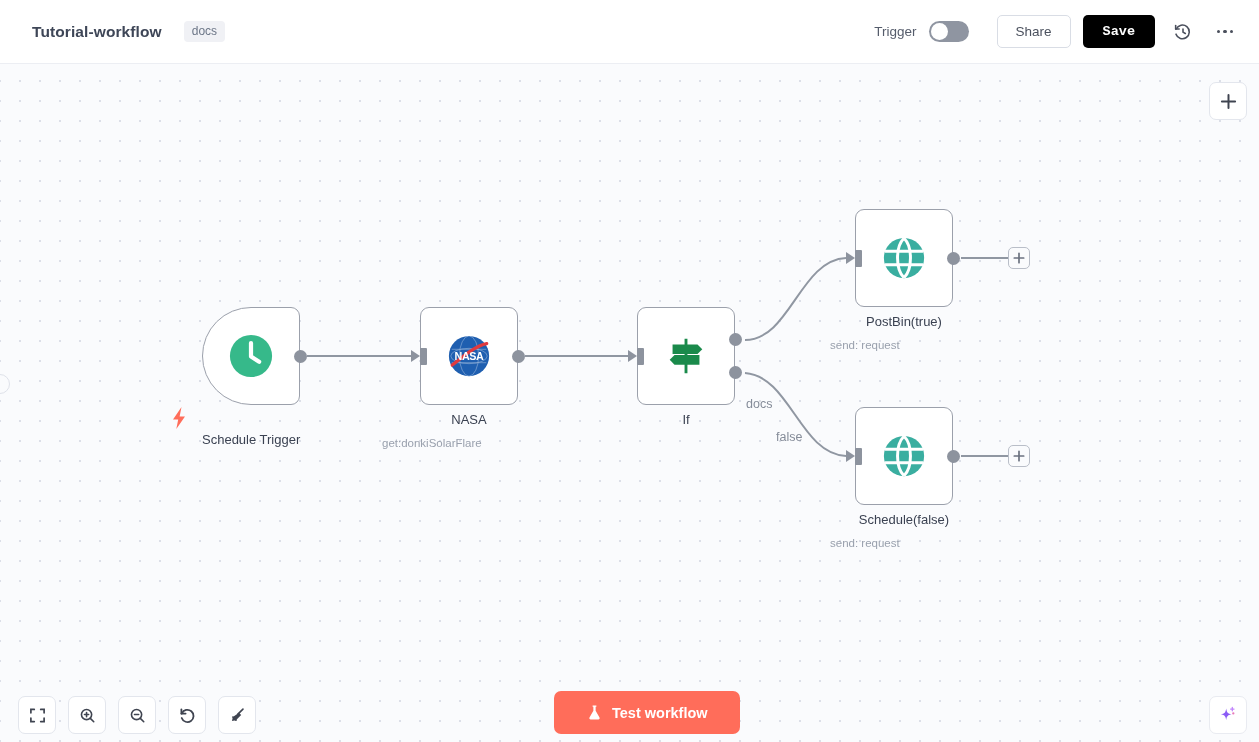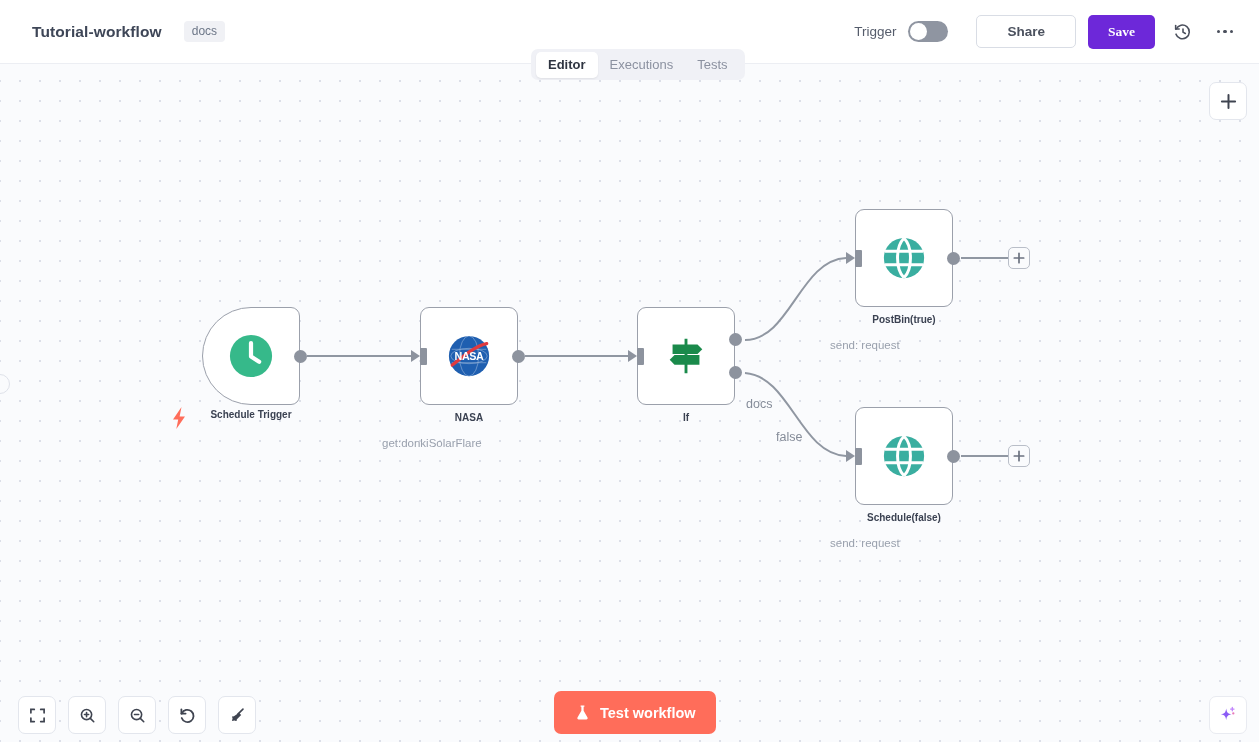--- a/index.html
+++ b/index.html
@@ -45,30 +45,30 @@
     background: #8f95a1; position: relative; cursor: pointer;
   }
   .toggle .knob {
     position: absolute; top: 2px; left: 2px;
     width: 17px; height: 17px; border-radius: 50%;
     background: #ffffff;
   }
   .btn-share {
     margin-left: 28px;
     border: 1px solid #d9dde5; background: #fff;
-    color: #4b515e; font-size: 13.5px; font-weight: 700;
-    border-radius: 5px; padding: 8px 30px; cursor: pointer;
+    color: #4b515e; font-size: 13.5px; font-weight: 400;
+    border-radius: 5px; padding: 8px 18px; cursor: pointer;
     font-family: "Liberation Sans", sans-serif;
   }
   .btn-save {
     margin-left: 12px;
-    border: none; background: #6d28d9; color: #ffffff;
+    border: none; background: #000000; color: #ffffff;
     font-size: 13.5px; font-weight: 600;
     border-radius: 5px; padding: 9px 20px; cursor: pointer;
-    font-family: Liberation Serif, serif;
+    font-family: Liberation Mono, monospace;
   }
   .icon-btn {
     margin-left: 14px; width: 28px; height: 28px;
     display: flex; align-items: center; justify-content: center;
     cursor: pointer; color: #4a4f5c;
   }
   .dots {
     margin-left: 14px; width: 28px; height: 28px;
     display: flex; align-items: center; justify-content: center;
     gap: 3px; cursor: pointer;
@@ -123,21 +123,21 @@
     cursor: pointer;
     z-index: 10;
   }
   .node.trigger {
     width: 98px;
     border-radius: 49px 9px 9px 49px;
   }
   .node-caption {
     position: absolute;
     text-align: center;
-    font-size: 10px; font-weight: 700; color: #3b4252;
+    font-size: 13px; font-weight: 400; color: #3b4252;
     white-space: nowrap;
     z-index: 11;
   }
   .node-sub {
     position: absolute;
     font-size: 11.5px; color: #99a0ad;
     white-space: nowrap;
     z-index: 11;
   }
 
@@ -190,21 +190,21 @@
     display: flex; align-items: center; justify-content: center;
     cursor: pointer; color: #3f4450;
   }
   .test-btn {
     position: absolute; left: 554px; bottom: 8px;
     height: 43px;
     background: #ff6d5a; color: #fff;
     border: none; border-radius: 7px;
     font-size: 14.5px; font-weight: 600;
     display: flex; align-items: center; gap: 9px;
-    padding: 0 20px; cursor: pointer; z-index: 30;
+    padding: 0 32px; cursor: pointer; z-index: 30;
     font-family: "Liberation Sans", sans-serif;
   }
   .ai-btn {
     position: absolute; right: 12px; bottom: 8px;
     width: 38px; height: 38px;
     background: #ffffff; border: 1px solid #e9ebf1;
     border-radius: 7px;
     display: flex; align-items: center; justify-content: center;
     cursor: pointer; z-index: 30;
   }
@@ -242,25 +242,20 @@
         </svg>
       </div>
       <div class="dots">
         <i></i>
           <i></i>
           <i></i>
       </div>
     </div>
   </div>
 
-  <div class="tabs">
-    <div class="tab active">Editor</div>
-    <div class="tab">Executions</div>
-    <div class="tab">Tests</div>
-  </div>
 
   <div class="canvas">
 
     <div class="edge-handle"></div>
 
     <svg class="wires">
 
       <path d="M307 292 L411 292" stroke="#9097a2" stroke-width="2" fill="none"></path>
 
       <path d="M525 292 L628 292" stroke="#9097a2" stroke-width="2" fill="none"></path>
@@ -280,21 +275,21 @@
       </svg>
     </div>
 
     <div class="node trigger" style="left:202px; top:243px;">
       <svg width="46" height="46" viewBox="0 0 48 48">
         <circle cx="24" cy="24" r="22" fill="#36b98a"></circle>
         <path d="M24 10.5 V24.5 L32.5 30" stroke="#ffffff" stroke-width="4.4" stroke-linecap="round" stroke-linejoin="round" fill="none"></path>
       </svg>
     </div>
     <div class="port-out" style="left:294px; top:286px;"></div>
-    <div class="node-caption" style="left:202px; top:345px; width:98px;">Schedule Trigger</div>
+    <div class="node-caption" style="left:202px; top:368px; width:98px;">Schedule Trigger</div>
 
     <div class="port-in" style="left:411px; top:292px;">
       <div class="tri"></div>
         <div class="bar"></div>
     </div>
     <div class="node" style="left:420px; top:243px;">
       <svg width="46" height="46" viewBox="0 0 48 48">
         <circle cx="24" cy="24" r="21" fill="#1f5fb0"></circle>
         <g stroke="#ffffff" stroke-width="0.6" fill="none" opacity="0.55">
           <ellipse cx="24" cy="24" rx="10" ry="21"></ellipse>

